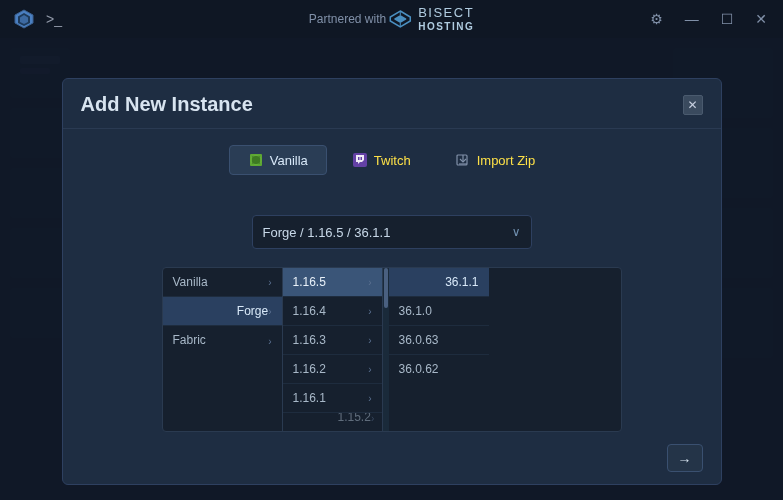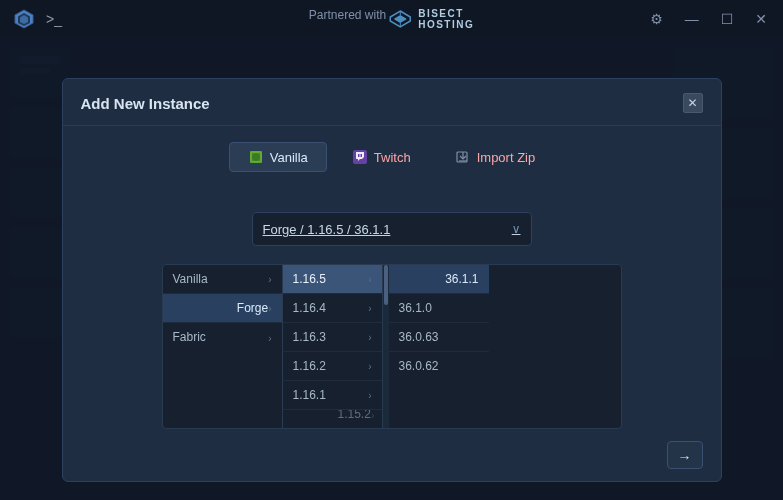--- a/index.html
+++ b/index.html
@@ -39,21 +39,21 @@
     .titlebar-terminal {
       color: #c8d0e0;
       font-size: 14px;
       opacity: 0.7;
     }
     .titlebar-center {
       position: absolute;
       left: 50%;
       transform: translateX(-50%);
       display: flex;
-      align-items: flex-start;
+      align-items: center;
       font-size: 12px;
       color: #8090a8;
     }
     .bisect-logo {
       display: flex;
       align-items: center;
       gap: 4px;
     }
     .bisect-icon {
       width: 28px;
@@ -110,21 +110,21 @@
       padding: 0;
     }
     .modal-header {
       display: flex;
       align-items: center;
       justify-content: space-between;
       padding: 14px 18px 12px 18px;
       border-bottom: 1px solid #2a3a52;
     }
     .modal-title {
-      font-size: 15px;
+      font-size: 20px;
       font-weight: 600;
       color: #d8e4f0;
     }
     .modal-close {
       width: 20px;
       height: 20px;
       background: #3a4a5e;
       border: 1px solid #4a5a6e;
       border-radius: 2px;
       display: flex;
@@ -145,21 +145,21 @@
     }
     .tab-btn {
       display: flex;
       align-items: center;
       gap: 6px;
       padding: 6px 18px;
       border-radius: 4px;
       border: 1px solid transparent;
       cursor: pointer;
       font-size: 13px;
-      color: #fca5a5;
+      color: #fde047;
       background: transparent;
     }
     .tab-btn.active {
       background: #2a3d55;
       border-color: #3a5070;
       color: #d8e8f8;
     }
     .tab-icon {
       width: 16px;
       height: 16px;
@@ -167,21 +167,20 @@
       align-items: center;
       justify-content: center;
     }
 
     
     .dropdown-row {
       display: flex;
       align-items: center;
       justify-content: center;
       padding: 30px 0 10px 0;
-      text-decoration: underline;
     }
     .dropdown {
       width: 280px;
       height: 34px;
       background: #16202e;
       border: 1px solid #2e4060;
       border-radius: 4px;
       display: flex;
       align-items: center;
       justify-content: space-between;
@@ -294,21 +293,21 @@
   <div class="titlebar-center">
     <span>Partnered with</span>
     <div class="bisect-logo">
       <svg class="bisect-icon" viewBox="0 0 28 20">
         <polygon points="14,2 24,8 24,12 14,18 4,12 4,8" fill="none" stroke="#4a8fc0" stroke-width="1.5"></polygon>
         <polygon points="14,6 20,9.5 20,10.5 14,14 8,10.5 8,9.5" fill="#4a8fc0"></polygon>
         <line x1="14" y1="2" x2="14" y2="6" stroke="#4a8fc0" stroke-width="1"></line>
         <line x1="14" y1="14" x2="14" y2="18" stroke="#4a8fc0" stroke-width="1"></line>
       </svg>
       <div>
-        <div style="font-size:10px;font-weight:bold;color:#b0cce0;letter-spacing:1.5px;line-height:1.1">BISECT</div>
+        <div style="font-size:13px;font-weight:normal;color:#b0cce0;letter-spacing:1.5px;line-height:1.1">BISECT</div>
         <div style="font-size:10px;font-weight:bold;color:#b0cce0;letter-spacing:1.5px;line-height:1.1">HOSTING</div>
       </div>
     </div>
   </div>
   <div class="titlebar-right">
     <span class="titlebar-btn">⚙</span>
     <span class="titlebar-btn">—</span>
     <span class="titlebar-btn">☐</span>
     <span class="titlebar-btn close">✕</span>
   </div>

